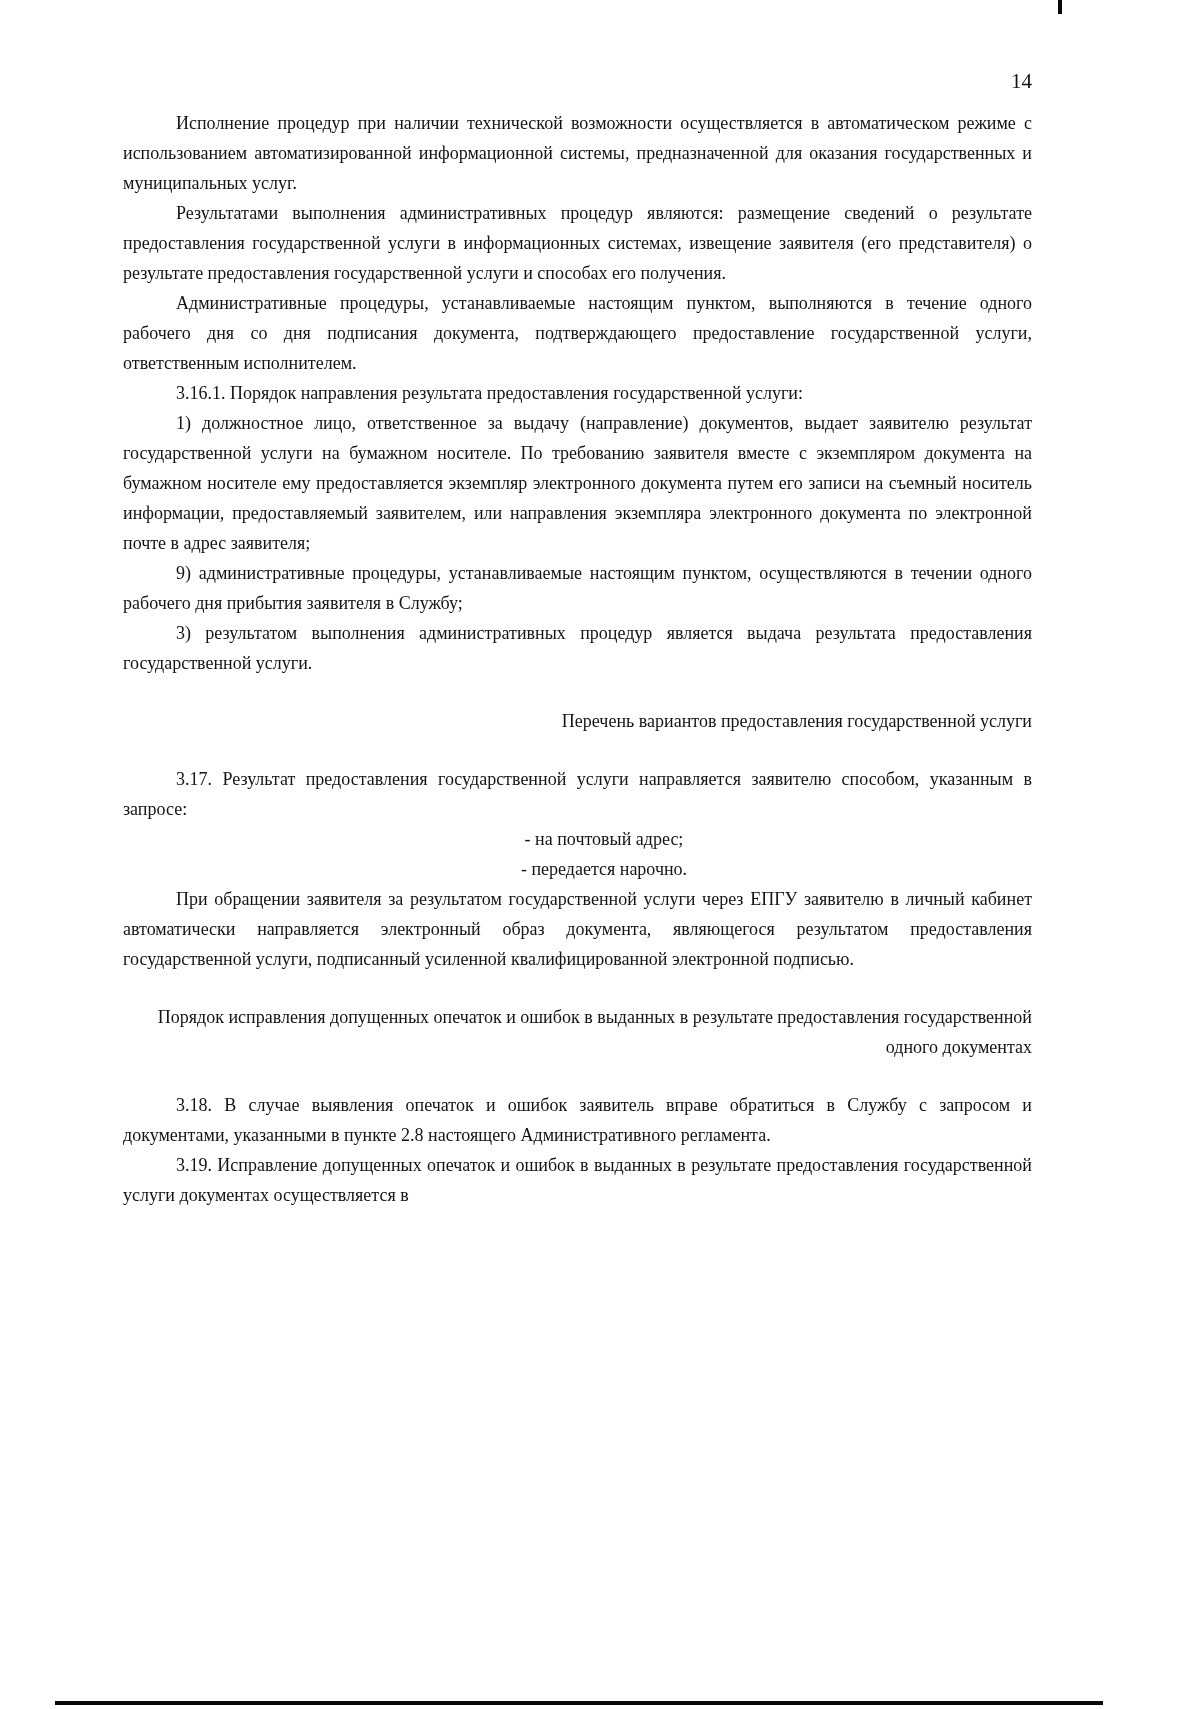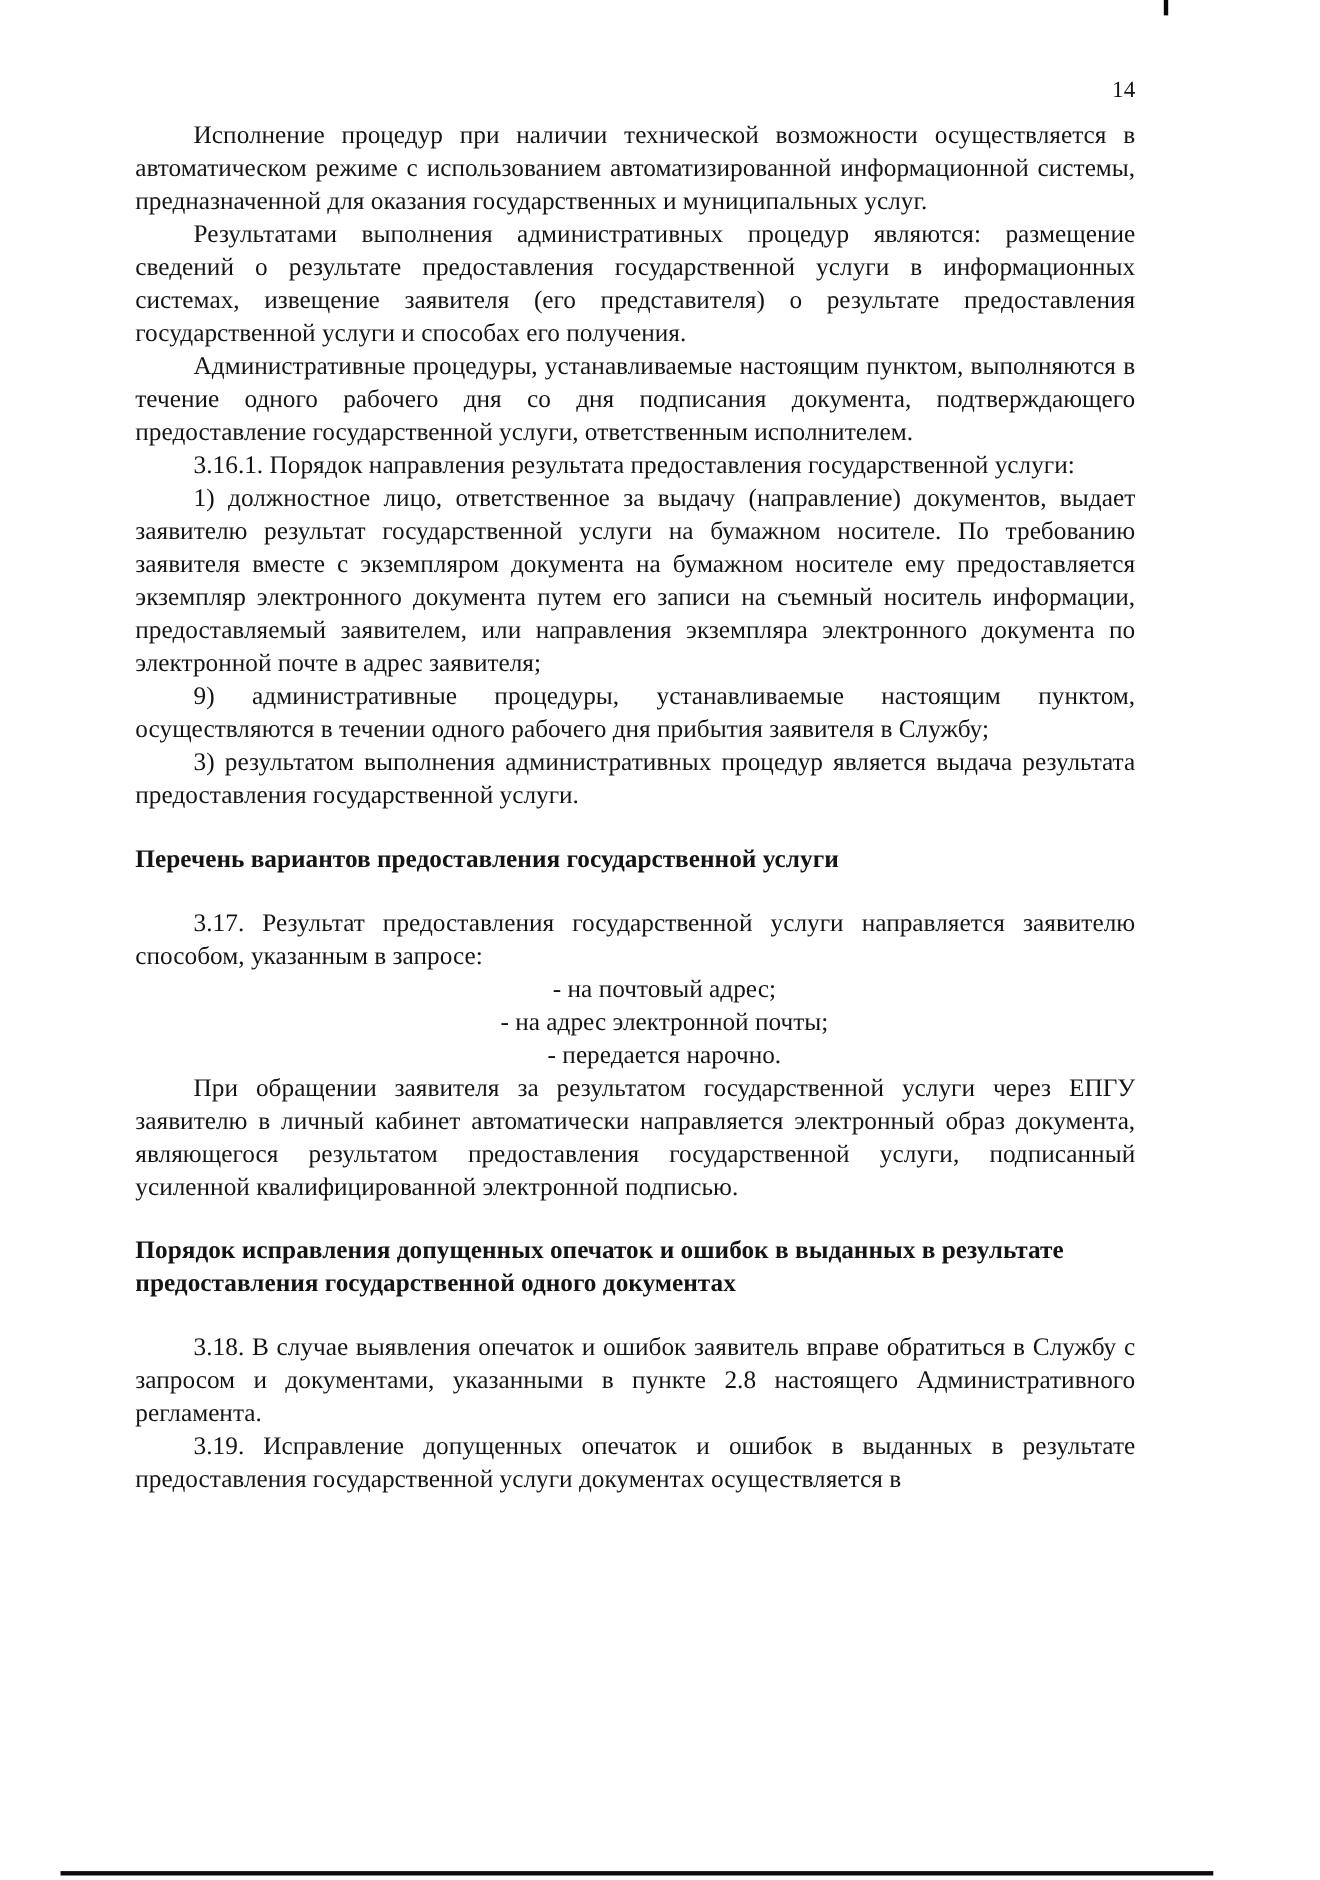--- a/index.html
+++ b/index.html
@@ -27,35 +27,35 @@
     position: absolute;
     top: 108px;
     left: 123px;
     width: 909px;
     font-size: 21px;
     line-height: 30px;
   }
   .content p, .content h2 {
     margin: 0;
     padding: 0;
-    font-size: 23px;
+    font-size: 18px;
     line-height: 30px;
     font-weight: normal;
   }
   .content p.p {
     text-align: justify;
     text-indent: 53px;
   }
   .content p.li {
     text-align: center;
     text-indent: 53px;
   }
   .content h2.h {
-    font-weight: bold;
-    text-align: left;
+    font-weight: normal;
+    text-align: right;
     text-indent: 0;
     margin: 28px 0 28px 0;
   }
   .artifact-top-right {
     position: absolute;
     top: 0;
     left: 1058px;
     width: 4px;
     height: 14px;
     background: #0a0a0a;
@@ -79,21 +79,20 @@
       <p class="p">Исполнение процедур при наличии технической возможности осуществляется в автоматическом режиме с использованием автоматизированной информационной системы, предназначенной для оказания государственных и муниципальных услуг.</p>
       <p class="p">Результатами выполнения административных процедур являются: размещение сведений о результате предоставления государственной услуги в информационных системах, извещение заявителя (его представителя) о результате предоставления государственной услуги и способах его получения.</p>
       <p class="p">Административные процедуры, устанавливаемые настоящим пунктом, выполняются в течение одного рабочего дня со дня подписания документа, подтверждающего предоставление государственной услуги, ответственным исполнителем.</p>
       <p class="p">3.16.1. Порядок направления результата предоставления государственной услуги:</p>
       <p class="p">1) должностное лицо, ответственное за выдачу (направление) документов, выдает заявителю результат государственной услуги на бумажном носителе. По требованию заявителя вместе с экземпляром документа на бумажном носителе ему предоставляется экземпляр электронного документа путем его записи на съемный носитель информации, предоставляемый заявителем, или направления экземпляра электронного документа по электронной почте в адрес заявителя;</p>
       <p class="p">9) административные процедуры, устанавливаемые настоящим пунктом, осуществляются в течении одного рабочего дня прибытия заявителя в Службу;</p>
       <p class="p">3) результатом выполнения административных процедур является выдача результата предоставления государственной услуги.</p>
       <h2 class="h">Перечень вариантов предоставления государственной услуги</h2>
       <p class="p">3.17. Результат предоставления государственной услуги направляется заявителю способом, указанным в запросе:</p>
       <p class="li">- на почтовый адрес;</p>
-      <p class="li">- на адрес электронной почты;</p>
       <p class="li">- передается нарочно.</p>
       <p class="p">При обращении заявителя за результатом государственной услуги через ЕПГУ заявителю в личный кабинет автоматически направляется электронный образ документа, являющегося результатом предоставления государственной услуги, подписанный усиленной квалифицированной электронной подписью.</p>
       <h2 class="h">Порядок исправления допущенных опечаток и ошибок в выданных в результате предоставления государственной одного документах</h2>
       <p class="p">3.18. В случае выявления опечаток и ошибок заявитель вправе обратиться в Службу с запросом и документами, указанными в пункте 2.8 настоящего Административного регламента.</p>
       <p class="p">3.19. Исправление допущенных опечаток и ошибок в выданных в результате предоставления государственной услуги документах осуществляется в</p>
     </div>
 
   <div class="artifact-top-right"></div>
   <div class="artifact-bottom-line"></div>
 </div>

